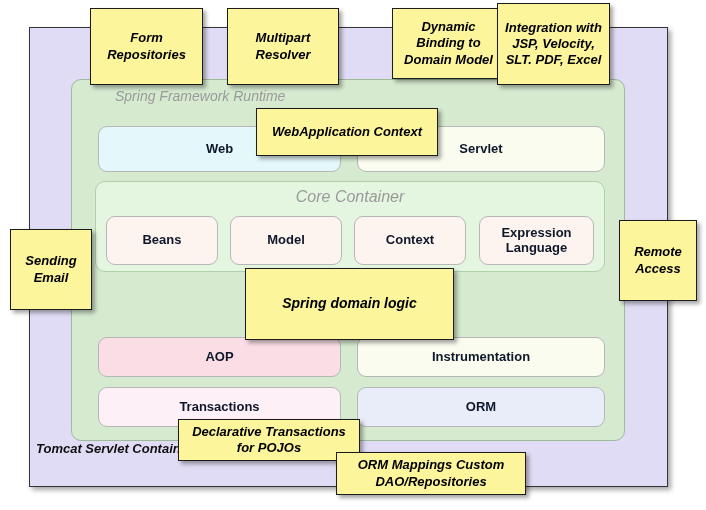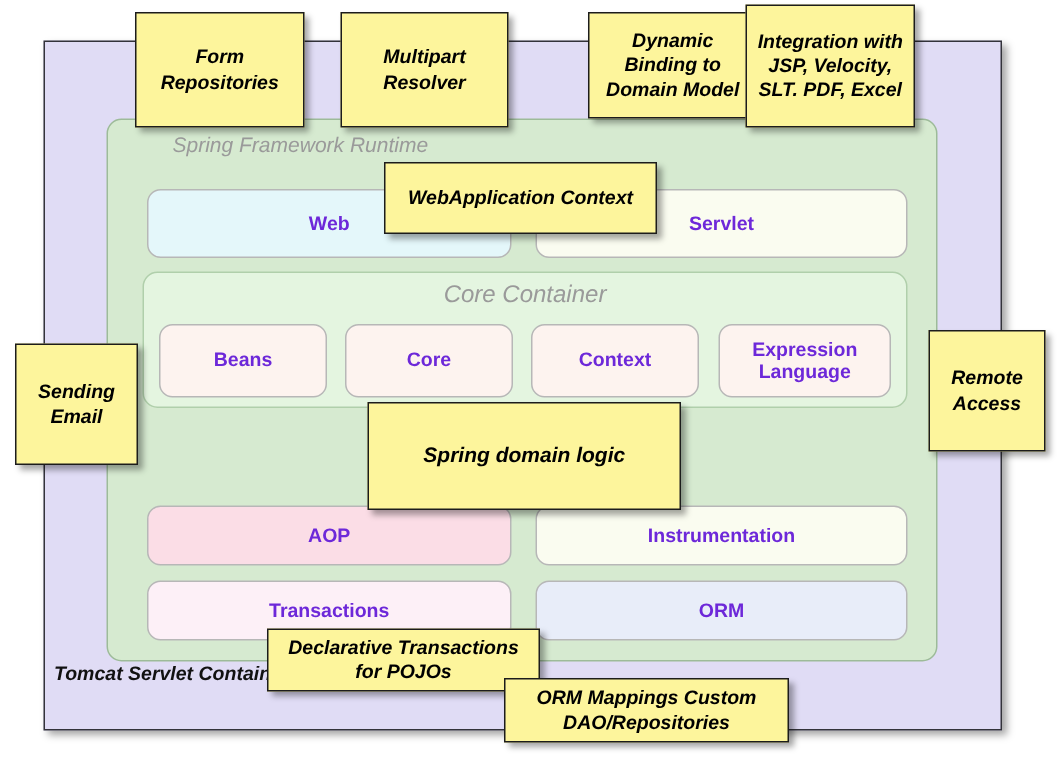--- a/index.html
+++ b/index.html
@@ -67,21 +67,21 @@
     position: absolute;
     box-sizing: border-box;
     border: 1px solid #b7b7b7;
     border-radius: 9px;
     display: flex;
     align-items: center;
     justify-content: center;
     text-align: center;
     font-size: 13px;
     font-weight: bold;
-    color: #6d28d9;
+    color: #0f172a;
     line-height: 1.15;
   }
 
   
   .core-panel {
     position: absolute;
     left: 95px;
     top: 181px;
     width: 510px;
     height: 91px;
@@ -140,21 +140,21 @@
   </div>
 
   <div class="core-panel"></div>
   <div class="core-panel-label">Core Container</div>
 
   <div class="module" style="left:106px; top:216px; width:112px; height:49px; background:#fdf3ef;">
     <span>Beans</span>
   </div>
 
   <div class="module" style="left:230px; top:216px; width:112px; height:49px; background:#fdf3ef;">
-    <span>Core</span>
+    <span>Model</span>
   </div>
 
   <div class="module" style="left:354px; top:216px; width:112px; height:49px; background:#fdf3ef;">
     <span>Context</span>
   </div>
 
   <div class="module" style="left:479px; top:216px; width:115px; height:49px; background:#fdf3ef;">
     <span>Expression Language</span>
   </div>
 

